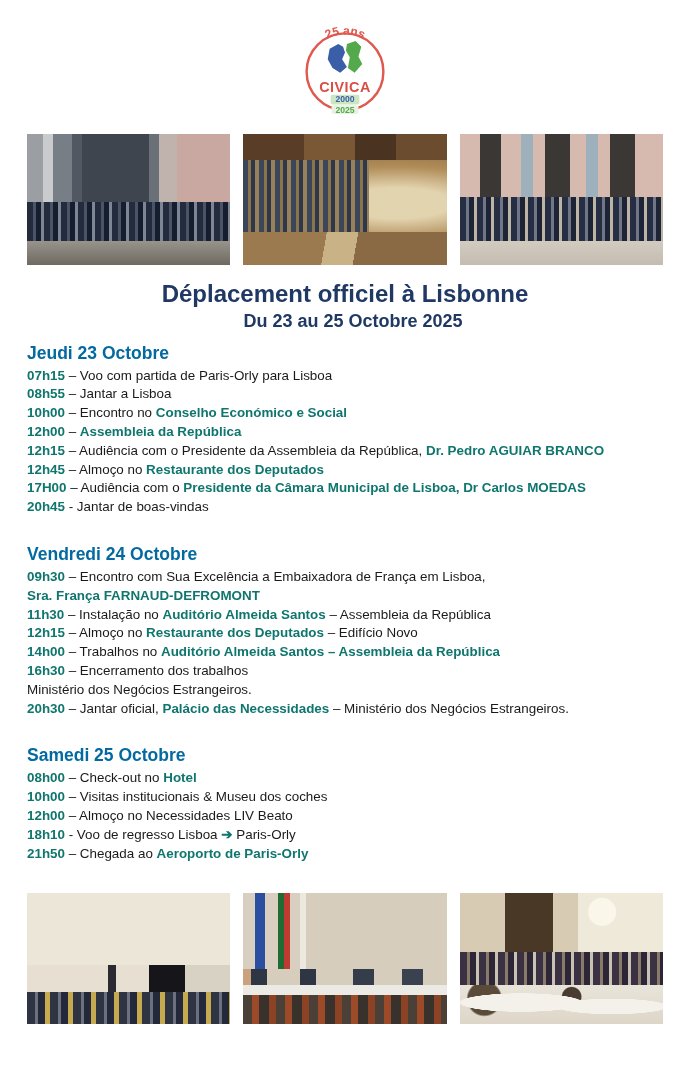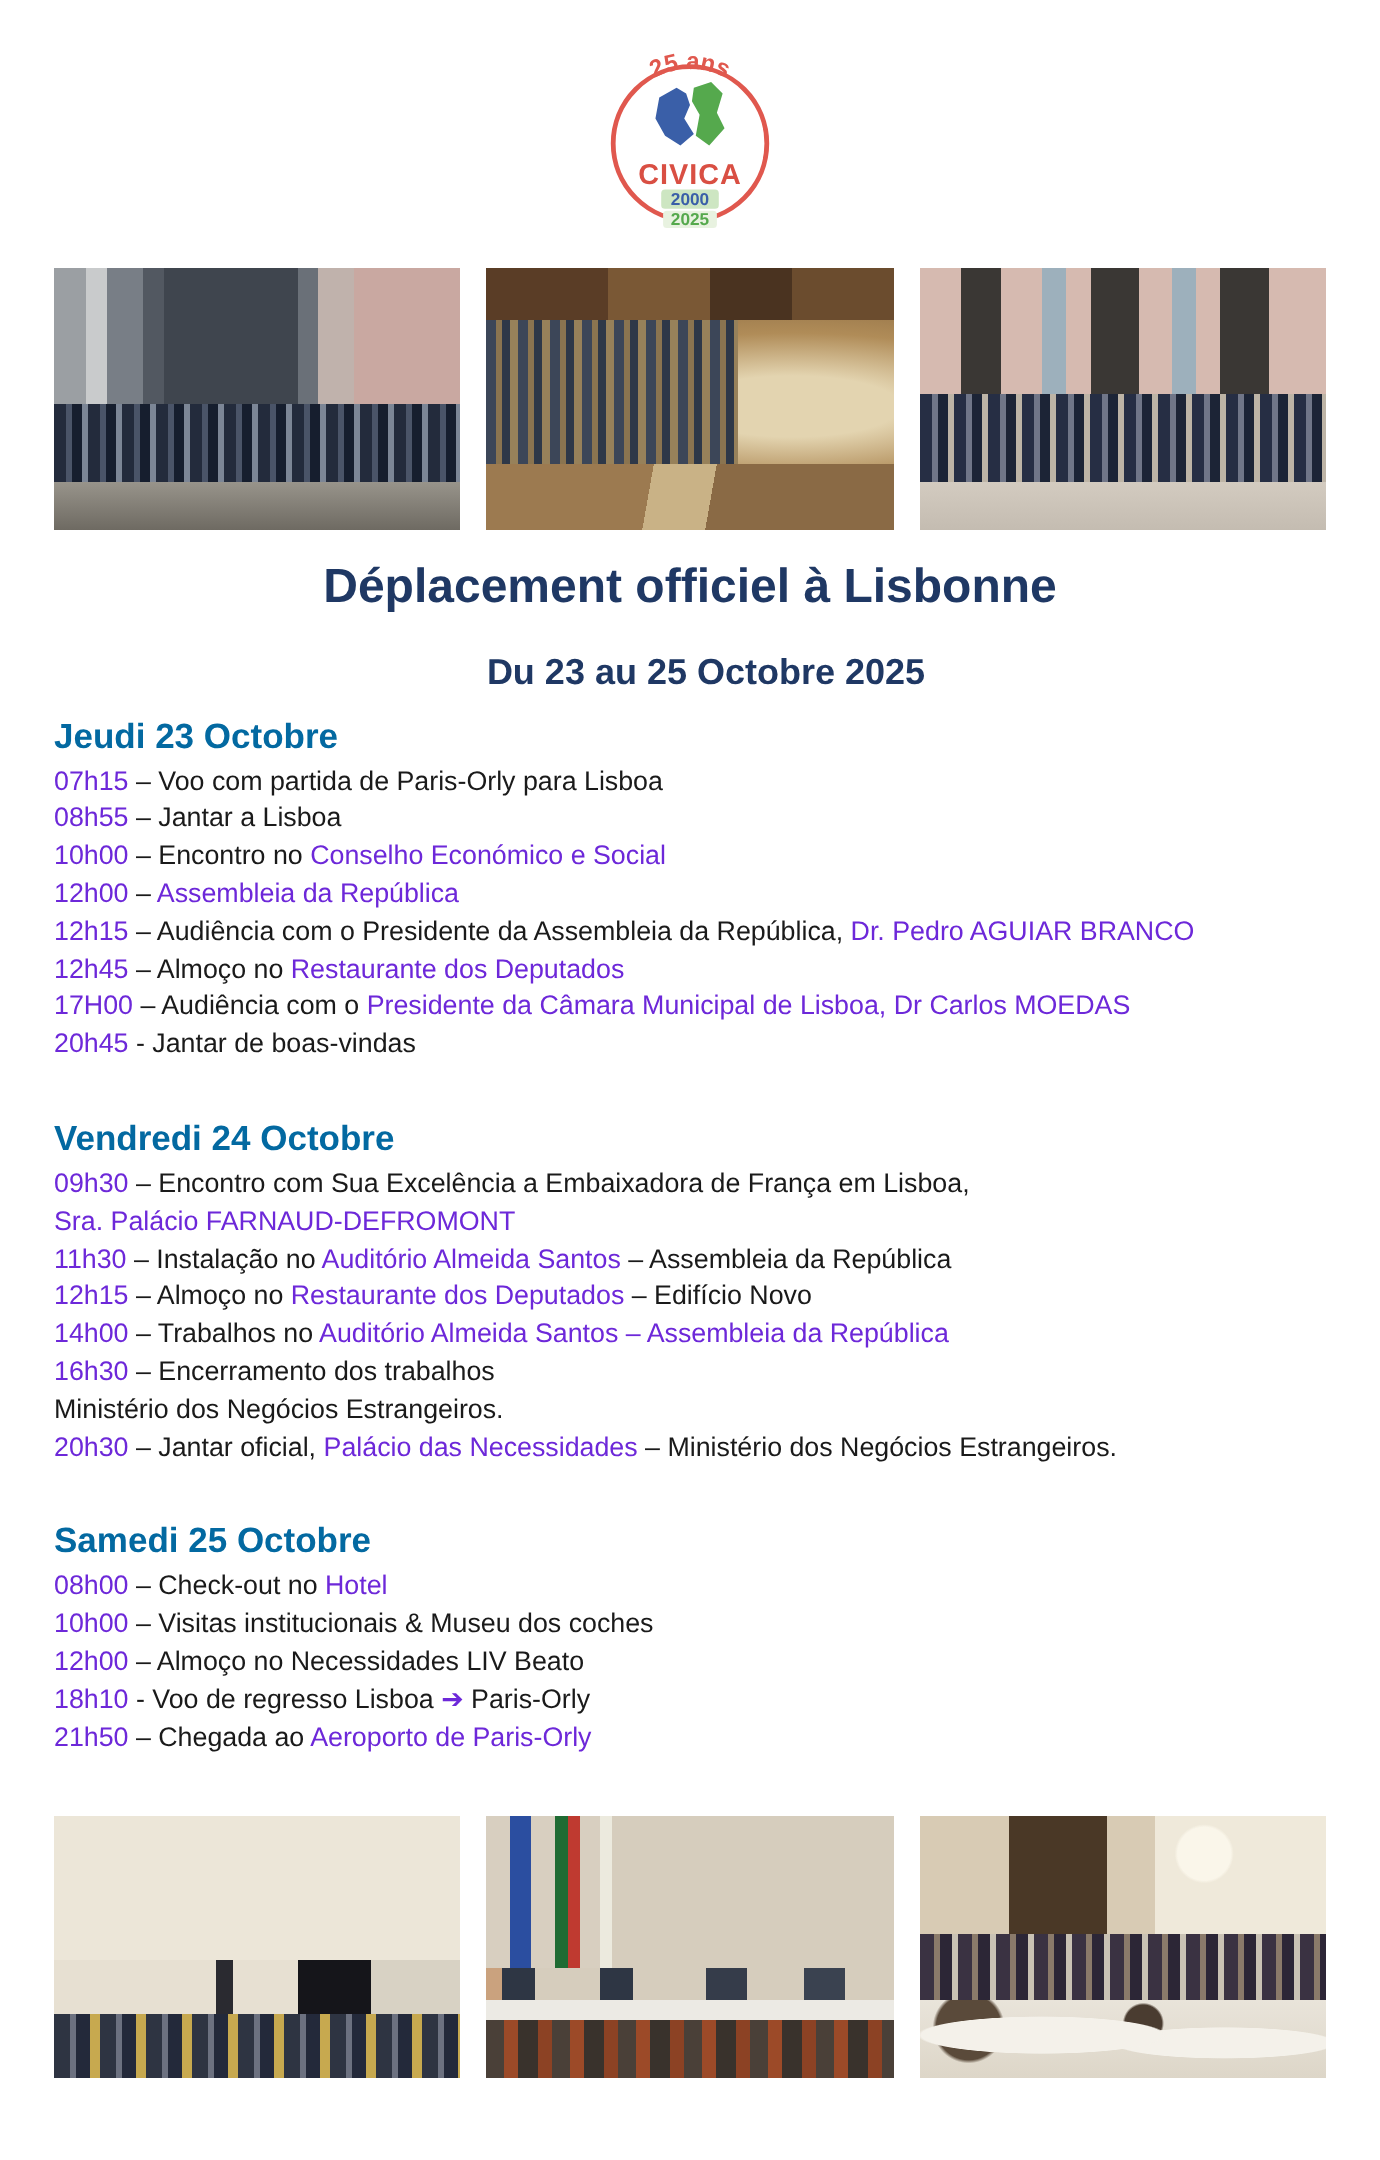--- a/index.html
+++ b/index.html
@@ -37,27 +37,27 @@
   .p5a{height:58%;background:linear-gradient(90deg,#d8cfc0 0 6%,#2b4ea0 6% 11%,#d8cfc0 11% 17%,#1f6b33 17% 20%,#bf3a30 20% 23%,#d8cfc0 23% 28%,#eceade 28% 31%,#d6cdbd 31% 100%);}
   .p5b{height:20%;background:linear-gradient(180deg,transparent 0 62%,#eceae4 62% 100%),linear-gradient(90deg,#caa27e 0 4%,#2e3644 4% 12%,#d6cdbd 12% 28%,#2e3644 28% 36%,#d6cdbd 36% 54%,#353c4a 54% 64%,#d6cdbd 64% 78%,#3a4250 78% 88%,#d6cdbd 88% 100%);}
   .p5c{height:22%;background:repeating-linear-gradient(90deg,#4a4038 0 9px,#9c4a28 9px 16px,#39322c 16px 26px,#8c4224 26px 33px);}
 
   
   .p6a{height:45%;background:radial-gradient(circle at 70% 32%,#faf6ea 0 9%,transparent 10%),linear-gradient(90deg,#d8cbb4 0 22%,#4a3826 22% 46%,#d8cbb4 46% 58%,#efe9da 58% 100%);}
   .p6b{height:25%;background:repeating-linear-gradient(90deg,#3a3242 0 7px,#8a7a6a 7px 10px,#2c2636 10px 16px,#c9c2b4 16px 19px);}
   .p6c{height:30%;background:radial-gradient(ellipse at 30% 45%,#f4f1ea 0 30%,transparent 31%),radial-gradient(ellipse at 75% 55%,#f4f1ea 0 25%,transparent 26%),radial-gradient(circle at 12% 35%,#5a4a3a 0 9%,transparent 10%),radial-gradient(circle at 55% 30%,#4a3c30 0 8%,transparent 9%),linear-gradient(180deg,#e9e4da,#ddd6c8);}
 
   .title{margin-top:15px;text-align:center;font-size:24px;line-height:1.15;font-weight:bold;color:#1f3864;}
-  .subtitle{margin-top:18px;text-align:center;font-size:18px;font-weight:bold;color:#1f3864;padding-left:16px;}
+  .subtitle{margin-top:3px;text-align:center;font-size:18px;font-weight:bold;color:#1f3864;padding-left:16px;}
 
   .schedule{margin:10px 27px 0;font-size:13.4px;line-height:18.8px;color:#1a1a1a;}
   .day-heading{font-size:17.5px;font-weight:bold;color:#0369a1;line-height:22px;margin:0 0 3px;}
   .day-heading.gap{margin-top:26px;}
   .line{white-space:normal;}
-  .line .b{font-weight:normal;color:#6d28d9;}
+  .line .b{font-weight:bold;color:#0f766e;}
 
   .photo-row.bottom{margin-top:30px;}
 </style>
 </head>
 <body>
 
 <div class="page">
 
   <svg class="logo" viewBox="0 0 100 112" aria-hidden="true">
     <defs>
@@ -102,21 +102,21 @@
       <div class="line"><span class="b">07h15</span><span> – Voo com partida de Paris-Orly para Lisboa</span></div>
       <div class="line"><span class="b">08h55</span><span> – Jantar a Lisboa</span></div>
       <div class="line"><span class="b">10h00</span><span> – Encontro no </span><span class="b">Conselho Económico e Social</span></div>
       <div class="line"><span class="b">12h00</span><span> – </span><span class="b">Assembleia da República</span></div>
       <div class="line"><span class="b">12h15</span><span> – Audiência com o Presidente da Assembleia da República, </span><span class="b">Dr. Pedro AGUIAR BRANCO</span></div>
       <div class="line"><span class="b">12h45</span><span> – Almoço no </span><span class="b">Restaurante dos Deputados</span></div>
       <div class="line"><span class="b">17H00</span><span> – Audiência com o </span><span class="b">Presidente da Câmara Municipal de Lisboa, Dr Carlos MOEDAS</span></div>
       <div class="line"><span class="b">20h45</span><span> -  Jantar de boas-vindas</span></div>
       <div class="day-heading gap">Vendredi 24 Octobre</div>
       <div class="line"><span class="b">09h30</span><span> – Encontro com Sua Excelência a Embaixadora de França em Lisboa,</span></div>
-      <div class="line"><span class="b">Sra. Palácio FARNAUD-DEFROMONT</span></div>
+      <div class="line"><span class="b">Sra. França FARNAUD-DEFROMONT</span></div>
       <div class="line"><span class="b">11h30</span><span> – Instalação no </span><span class="b">Auditório Almeida Santos</span><span> – Assembleia da República</span></div>
       <div class="line"><span class="b">12h15</span><span> – Almoço no </span><span class="b">Restaurante dos Deputados</span><span> – Edifício Novo</span></div>
       <div class="line"><span class="b">14h00</span><span> – Trabalhos no </span><span class="b">Auditório Almeida Santos – Assembleia da República</span></div>
       <div class="line"><span class="b">16h30</span><span> – Encerramento dos trabalhos</span></div>
       <div class="line"><span>Ministério dos Negócios Estrangeiros.</span></div>
       <div class="line"><span class="b">20h30</span><span> – Jantar oficial, </span><span class="b">Palácio das Necessidades</span><span> – Ministério dos Negócios Estrangeiros.</span></div>
       <div class="day-heading gap">Samedi 25 Octobre</div>
       <div class="line"><span class="b">08h00</span><span> – Check-out no </span><span class="b">Hotel</span></div>
       <div class="line"><span class="b">10h00</span><span> – Visitas institucionais &amp; Museu dos coches</span></div>
       <div class="line"><span class="b">12h00</span><span> – Almoço no Necessidades LIV Beato</span></div>

